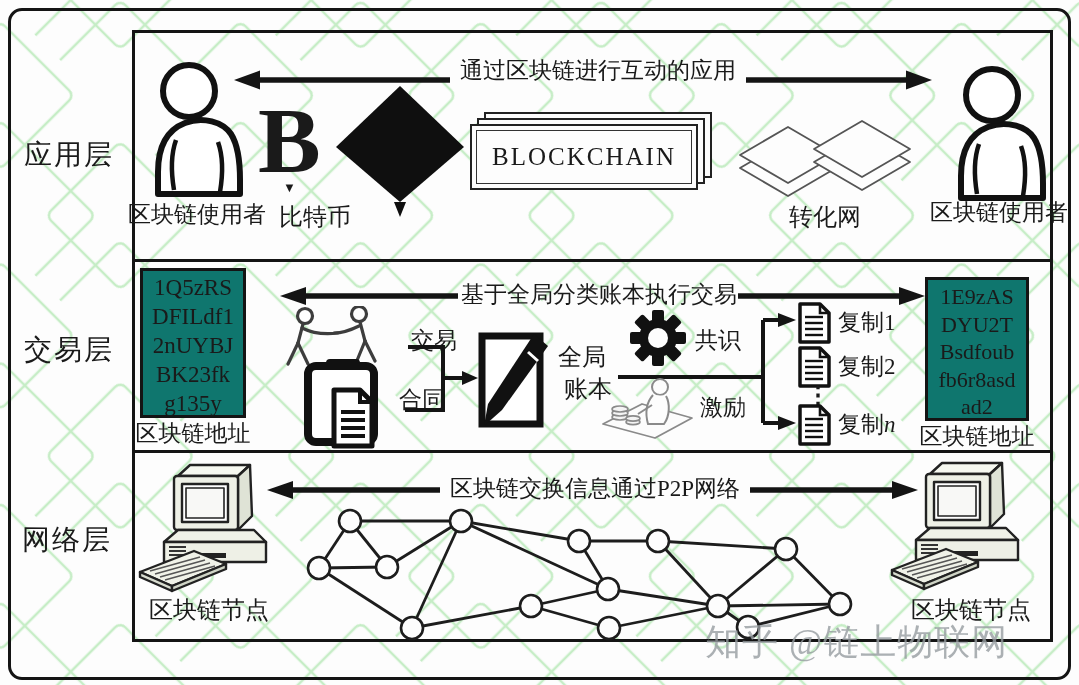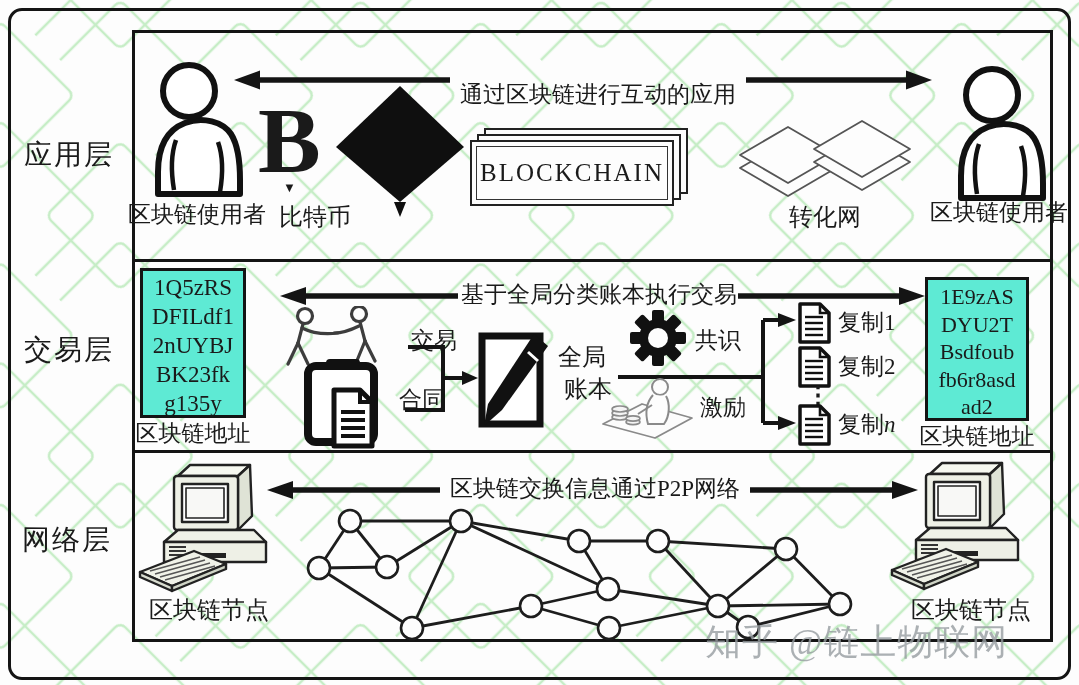--- a/index.html
+++ b/index.html
@@ -12,23 +12,23 @@
   .row{box-sizing:border-box;border:3px solid #141414;width:921px;background:transparent;}
   .row2,.row3{margin-top:-3px;}
   .layer-label{font-size:28px;letter-spacing:2px;z-index:2;}
   .lbl{font-size:23px;text-align:center;z-index:2;line-height:1.15;}
   .lbl24{font-size:24px;text-align:center;z-index:2;line-height:1.15;}
   .arrowsvg{z-index:2;}
   .arrow-line{stroke:#141414;stroke-width:5.5;}
   .arrow-head{fill:#141414;}
   .conn{stroke:#141414;stroke-width:4;fill:none;}
   .bigB{font-size:94px;font-weight:600;line-height:1;z-index:2;}
-  .addr{box-sizing:border-box;border:3px solid #141414;background:#5eead4;text-align:center;z-index:2;}
+  .addr{box-sizing:border-box;border:3px solid #141414;background:#0f766e;text-align:center;z-index:2;}
   .addr .ln{display:block;}
-  .card{position:absolute;box-sizing:border-box;width:204px;height:66px;border:2.5px solid #222;background:#fdfdfd;margin-top:16px;}
+  .card{position:absolute;box-sizing:border-box;width:228px;height:66px;border:2.5px solid #222;background:#fdfdfd;}
   .card-inner{position:absolute;inset:4px;border:1.5px solid #333;}
   .card-text{position:absolute;inset:0;display:flex;align-items:center;justify-content:center;
              font-size:25px;letter-spacing:2px;}
   .dots{font-size:24px;font-weight:bold;line-height:0.45;z-index:2;}
   .rep-n-suffix{font-style:italic;}
   .watermark{font-size:36px;letter-spacing:1px;white-space:nowrap;color:rgba(150,156,160,0.8);z-index:4;}
   svg{display:block;}
 </style>
 </head>
 <body>
@@ -67,21 +67,21 @@
     <circle cx="44" cy="31" r="26" fill="#fff" stroke="#111" stroke-width="6"></circle>
   </svg>
   <div class="abs lbl" style="left:128px;top:202px;width:138px;">区块链使用者</div>
 
   <svg class="abs arrowsvg" style="left:230px;top:67px;" width="706" height="28" viewBox="0 0 706 28">
     <polygon class="arrow-head" points="4,13 30,3.5 30,22.5"></polygon>
     <line class="arrow-line" x1="28" y1="13" x2="220" y2="13"></line>
     <line class="arrow-line" x1="516" y1="13" x2="678" y2="13"></line>
     <polygon class="arrow-head" points="702,13 676,3.5 676,22.5"></polygon>
   </svg>
-  <div class="abs lbl" style="left:450px;top:82px;width:296px;">通过区块链进行互动的应用</div>
+  <div class="abs lbl" style="left:450px;top:58px;width:296px;">通过区块链进行互动的应用</div>
 
   <div class="abs bigB" style="left:258px;top:93px;">B</div>
   <div class="abs" style="left:283px;top:180px;font-size:13px;z-index:2;">▼</div>
   <div class="abs lbl24" style="left:253px;top:204px;width:84px;margin-left:20px;">比特币</div>
 
   <svg class="abs arrowsvg" style="left:334px;top:84px;" width="132" height="135" viewBox="0 0 132 135">
     <polygon points="66,2 130,63 66,118 2,63" fill="#0f0f0f"></polygon>
     <polygon points="60,118 72,118 66,133" fill="#0f0f0f"></polygon>
   </svg>
 

